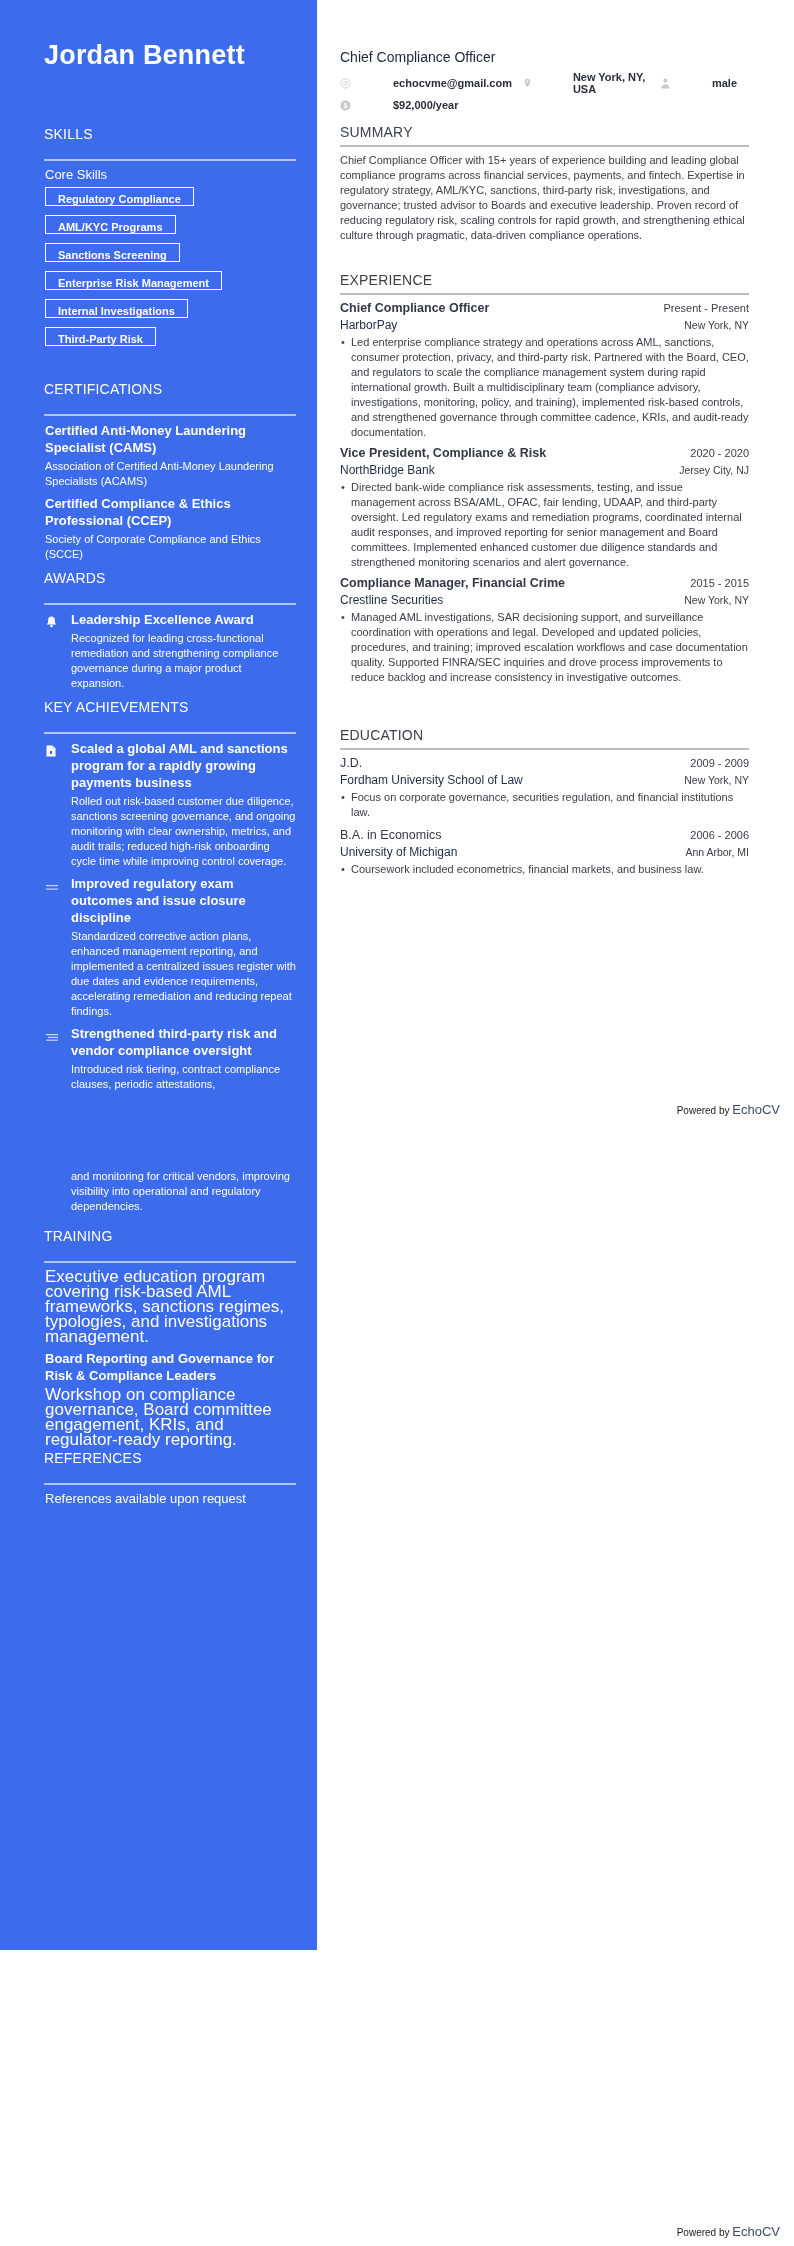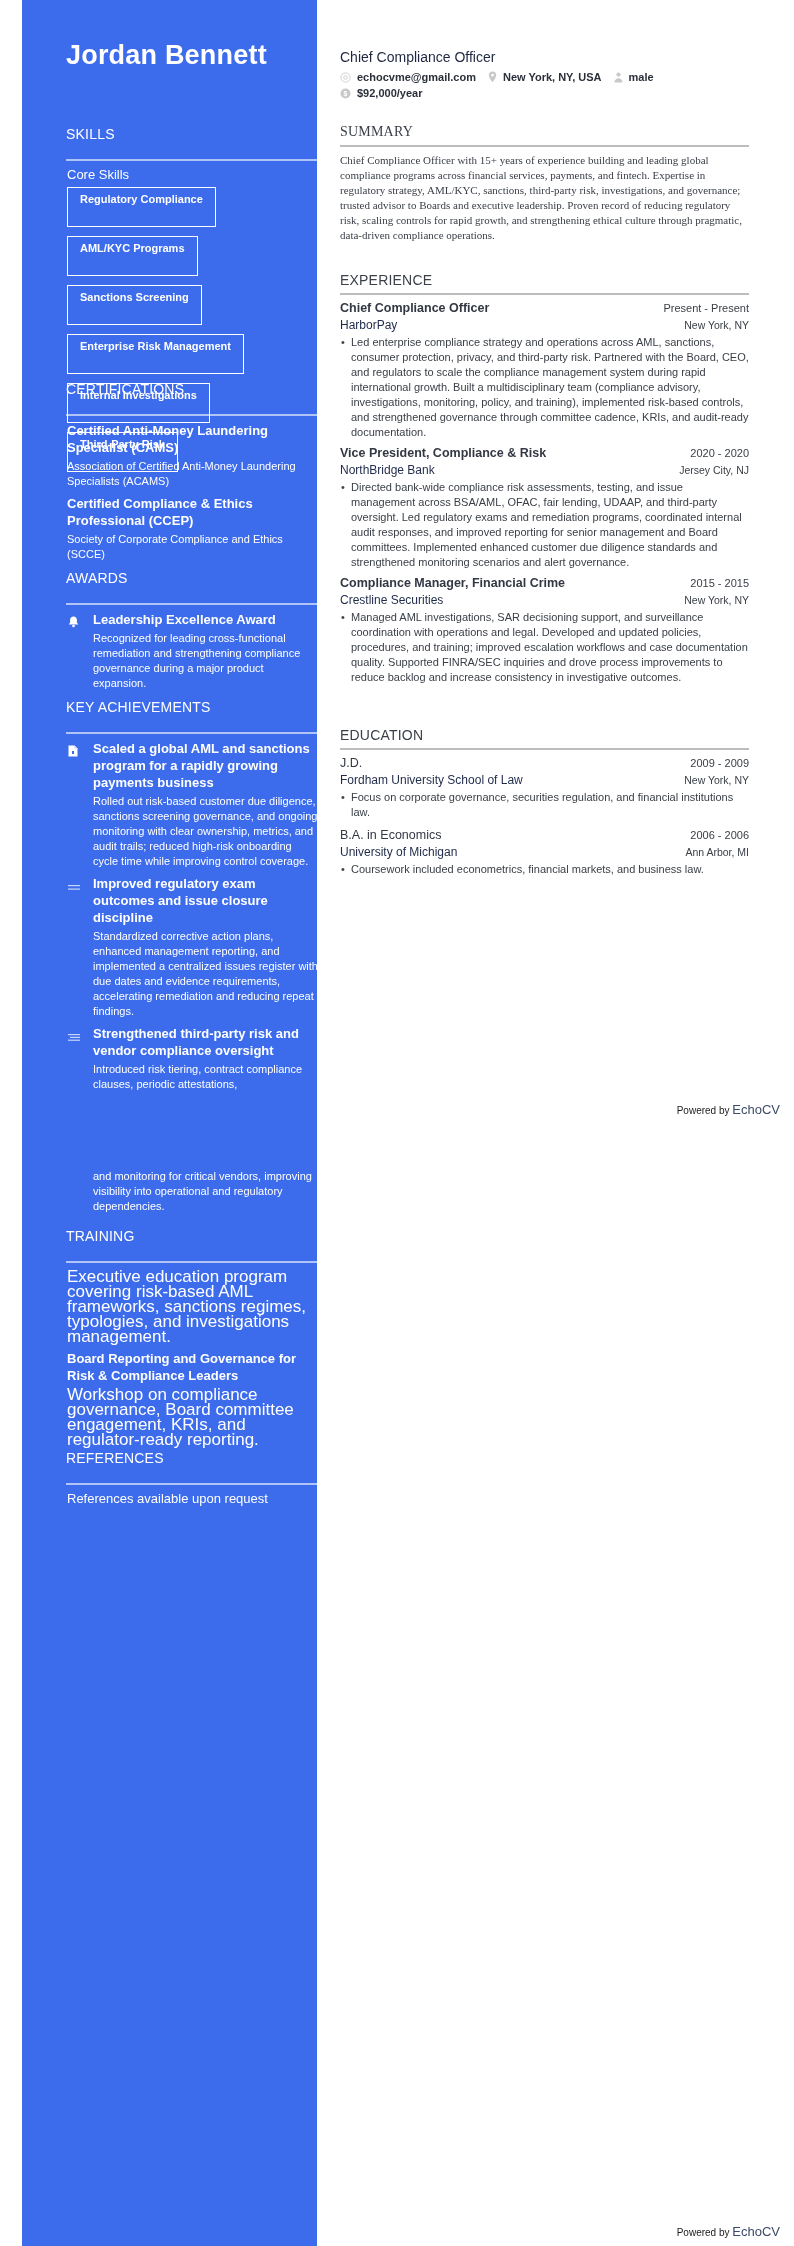--- a/index.html
+++ b/index.html
@@ -1,46 +1,46 @@
 <!DOCTYPE html>
 <html><head>
 <meta charset="utf-8">
 <style>
   * { box-sizing: border-box; margin: 0; padding: 0; }
   html, body { width: 794px; height: 2246px; background: #ffffff; }
   body { position: relative; font-family: "Liberation Sans", sans-serif; color: #2a2f3a; overflow: hidden; }
 
-  .sidebar { position: absolute; left: 0; top: 0; width: 317px; height: 2246px; background: #3c6cec; color: #ffffff; margin-left: 22px; }
+  .sidebar { position: absolute; left: 0; top: 0; width: 317px; height: 1950px; background: #3c6cec; color: #ffffff; }
   .main { position: absolute; left: 317px; top: 0; width: 477px; height: 2246px; background: #ffffff; }
 
   
   .name { position: absolute; left: 44px; top: 40px; font-size: 27px; font-weight: 700; letter-spacing: 0.2px; color: #ffffff; }
   .side-section { position: absolute; left: 44px; width: 252px; }
   .side-h { font-size: 14px; font-weight: 400; letter-spacing: 0.2px; padding-bottom: 17px; border-bottom: 2px solid rgba(255,255,255,0.6); margin-bottom: 6px; }
   .sub-h { font-size: 13px; margin-bottom: 5px; margin-left: 1px; }
-  .skill-tag { display: table; border: 1.5px solid #ffffff; font-size: 11px; font-weight: 700; padding: 5px 12px 21px 12px; margin-bottom: 9px; margin-left: 1px; }
+  .skill-tag { display: table; border: 1.5px solid #ffffff; font-size: 11px; font-weight: 700; padding: 5px 12px 0 12px; margin-bottom: 9px; margin-left: 1px; }
 
   .cert-title { font-size: 13px; font-weight: 700; line-height: 17px; margin-left: 1px; }
   .cert-org { font-size: 11px; line-height: 15px; margin: 3px 0 6px 1px; }
 
   .row { display: flex; align-items: flex-start; }
   .row .ic { width: 27px; flex: 0 0 27px; padding-top: 3px; padding-left: 2px; }
   .row .body { flex: 1; }
   .item-title { font-size: 13px; font-weight: 700; line-height: 17px; }
   .item-desc { font-size: 11px; line-height: 15px; margin-top: 3px; margin-bottom: 6px; }
 
   .train-title { font-size: 13px; font-weight: 700; line-height: 17px; margin-left: 1px; }
   .train-desc { font-size: 17px; line-height: 15px; margin: 3px 0 6px 1px; }
   .ref-text { font-size: 13px; margin-left: 1px; }
 
   
   .main-block { position: absolute; left: 23px; width: 409px; }
   .job-title-top { font-size: 14px; color: #1f2740; }
   .contact-line { display: flex; align-items: center; font-size: 11px; font-weight: 700; color: #2a2f3a; margin-top: 4px; }
-  .contact-line .ci { display: inline-flex; align-items: center; margin-right: 12px; }
+  .contact-line .ci { display: inline-flex; align-items: center; margin-right: 12px; gap: 36px; }
   .contact-line .ci svg { margin-right: 6px; }
 
   .main-h { font-size: 14px; color: #3a3f48; letter-spacing: 0.2px; padding-bottom: 5px; border-bottom: 2px solid #bdbdbd; margin-bottom: 6px; }
   .summary { font-size: 11px; line-height: 15px; color: #3b4048; }
 
   .exp-head { display: flex; justify-content: space-between; align-items: baseline; }
   .exp-role { font-size: 12.5px; font-weight: 700; color: #333844; }
   .exp-date { font-size: 11px; color: #3b4048; }
   .exp-org { font-size: 12px; color: #1f2b4a; margin-top: 3px; }
   .exp-loc { font-size: 10.5px; color: #3b4048; }
@@ -182,21 +182,21 @@
       <span class="ci">
         <svg width="11" height="11" viewBox="0 0 11 11">
             <circle cx="5.5" cy="5.5" r="5" fill="#c8c8c8"></circle>
             <text x="5.5" y="8.2" font-size="7" text-anchor="middle" fill="#ffffff" font-family="Liberation Sans, sans-serif">$</text>
           </svg>
         <span>$92,000/year</span>
       </span>
     </div>
   </section>
 
-  <section class="main-block" style="top:124px;font-family:Liberation Serif, serif;">
+  <section class="main-block" style="top:124px;">
     <div class="main-h">SUMMARY</div>
     <div class="summary">Chief Compliance Officer with 15+ years of experience building and leading global compliance programs across financial services, payments, and fintech. Expertise in regulatory strategy, AML/KYC, sanctions, third-party risk, investigations, and governance; trusted advisor to Boards and executive leadership. Proven record of reducing regulatory risk, scaling controls for rapid growth, and strengthening ethical culture through pragmatic, data-driven compliance operations.</div>
   </section>
 
   <section class="main-block" style="top:272px;">
     <div class="main-h">EXPERIENCE</div>
 
     <div>
       <div class="exp-head">
         <span class="exp-role">Chief Compliance Officer</span>

